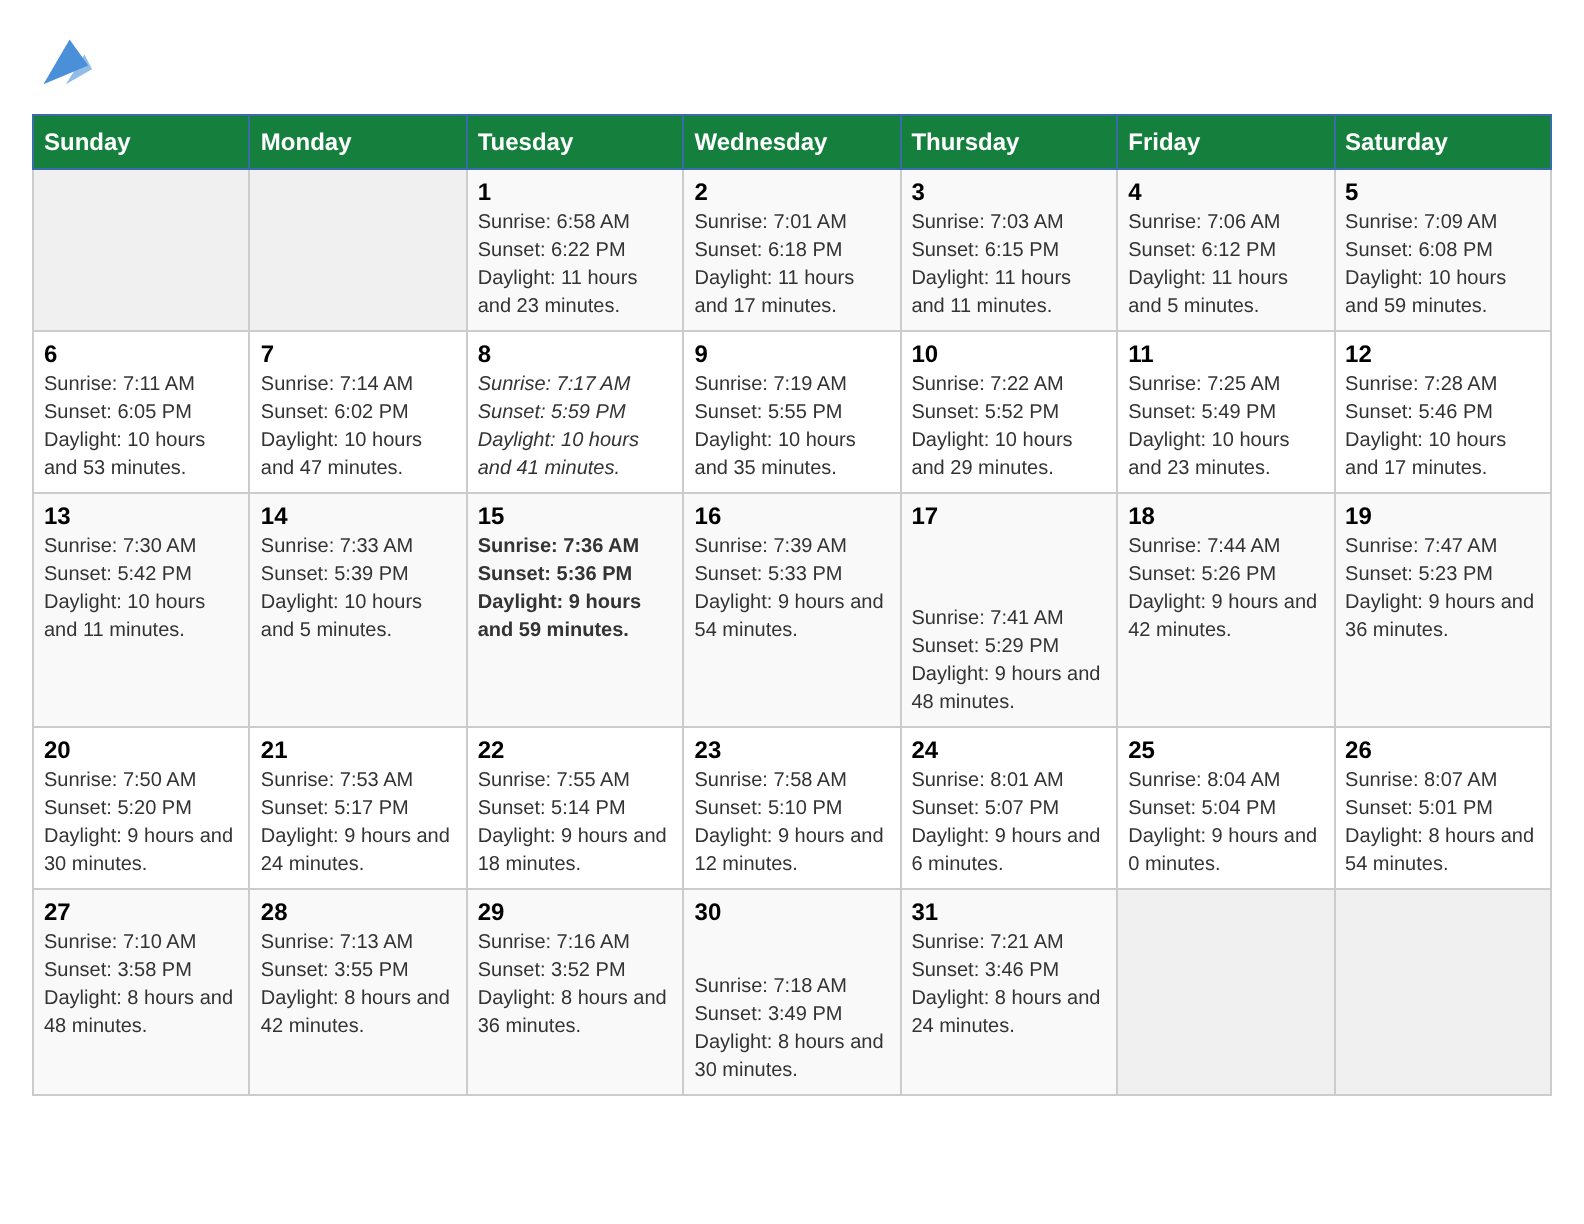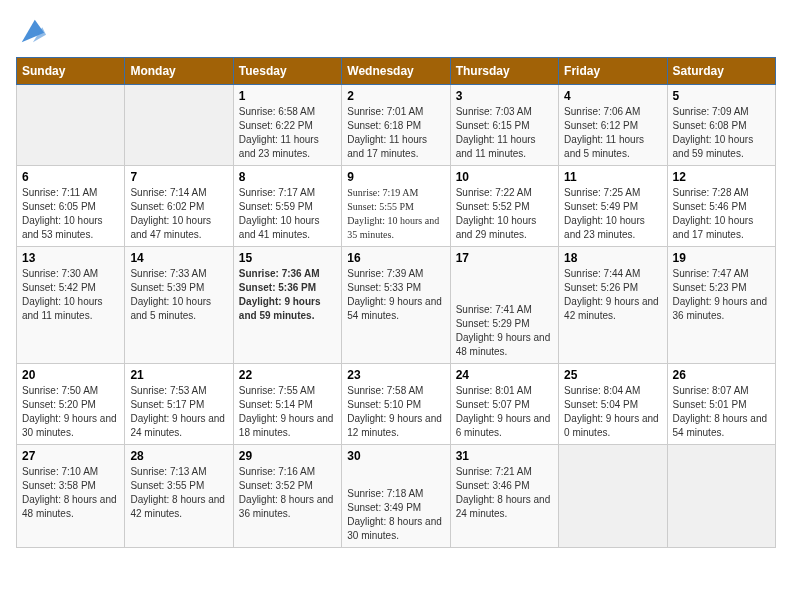--- a/index.html
+++ b/index.html
@@ -46,21 +46,21 @@
       font-size: 15px;
       color: #333;
       font-weight: bold;
     }
     table {
       width: 100%;
       border-collapse: collapse;
       font-size: 11px;
     }
     thead tr th {
-      background: #a16207;
+      background: #15803d;
       color: #fff;
       text-align: left;
       padding: 6px 5px;
       font-size: 12px;
       font-weight: bold;
       border: 1px solid #3a6da5;
     }
     tbody tr td {
       border: 1px solid #ccc;
       vertical-align: top;
@@ -170,27 +170,27 @@
 Daylight: 10 hours and 53 minutes.</div>
         </td>
         <td>
           <span class="day-num">7</span>
           <div class="cell-text" style="white-space: pre-line;">Sunrise: 7:14 AM
 Sunset: 6:02 PM
 Daylight: 10 hours and 47 minutes.</div>
         </td>
         <td>
           <span class="day-num">8</span>
-          <div class="cell-text" style="white-space: pre-line;">Sunrise: 7:17 AM
+          <div class="cell-text" style="white-space: pre-line; font-style: italic;">Sunrise: 7:17 AM
 Sunset: 5:59 PM
 Daylight: 10 hours and 41 minutes.</div>
         </td>
         <td>
           <span class="day-num">9</span>
-          <div class="cell-text" style="white-space: pre-line; font-family: Liberation Serif, serif;">Sunrise: 7:19 AM
+          <div class="cell-text" style="white-space: pre-line;">Sunrise: 7:19 AM
 Sunset: 5:55 PM
 Daylight: 10 hours and 35 minutes.</div>
         </td>
         <td>
           <span class="day-num">10</span>
           <div class="cell-text" style="white-space: pre-line;">Sunrise: 7:22 AM
 Sunset: 5:52 PM
 Daylight: 10 hours and 29 minutes.</div>
         </td>
         <td>

